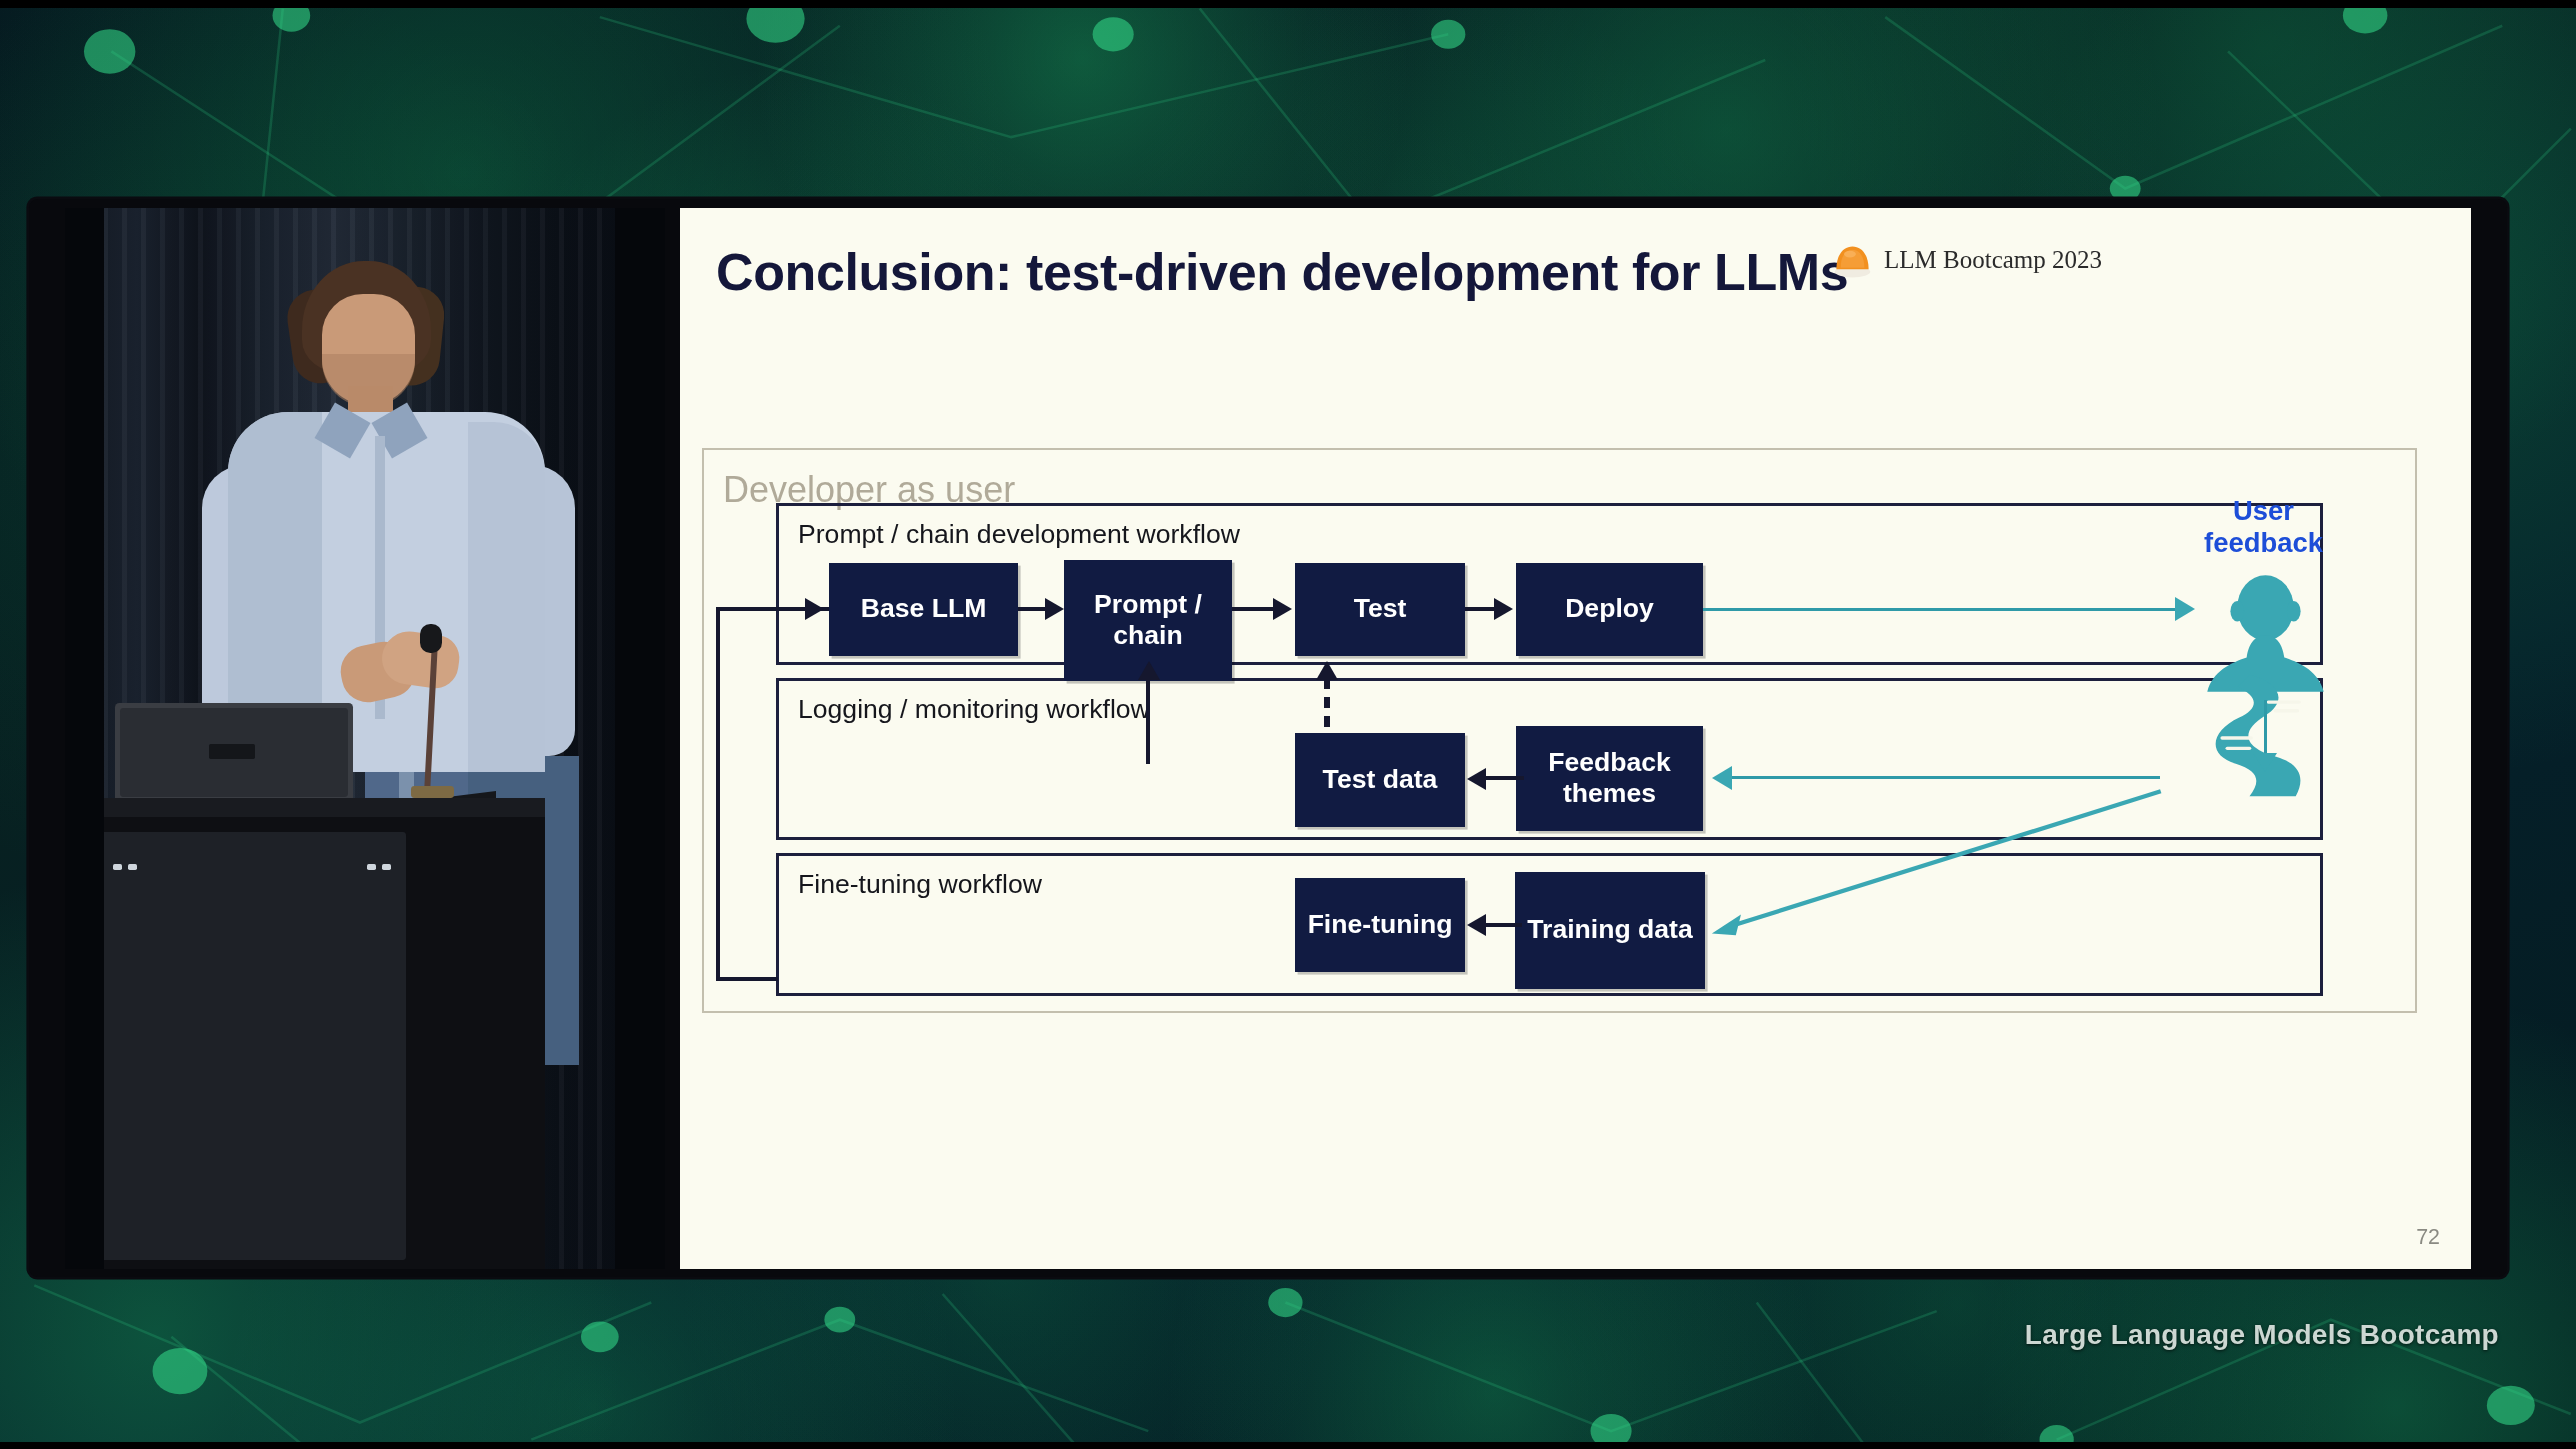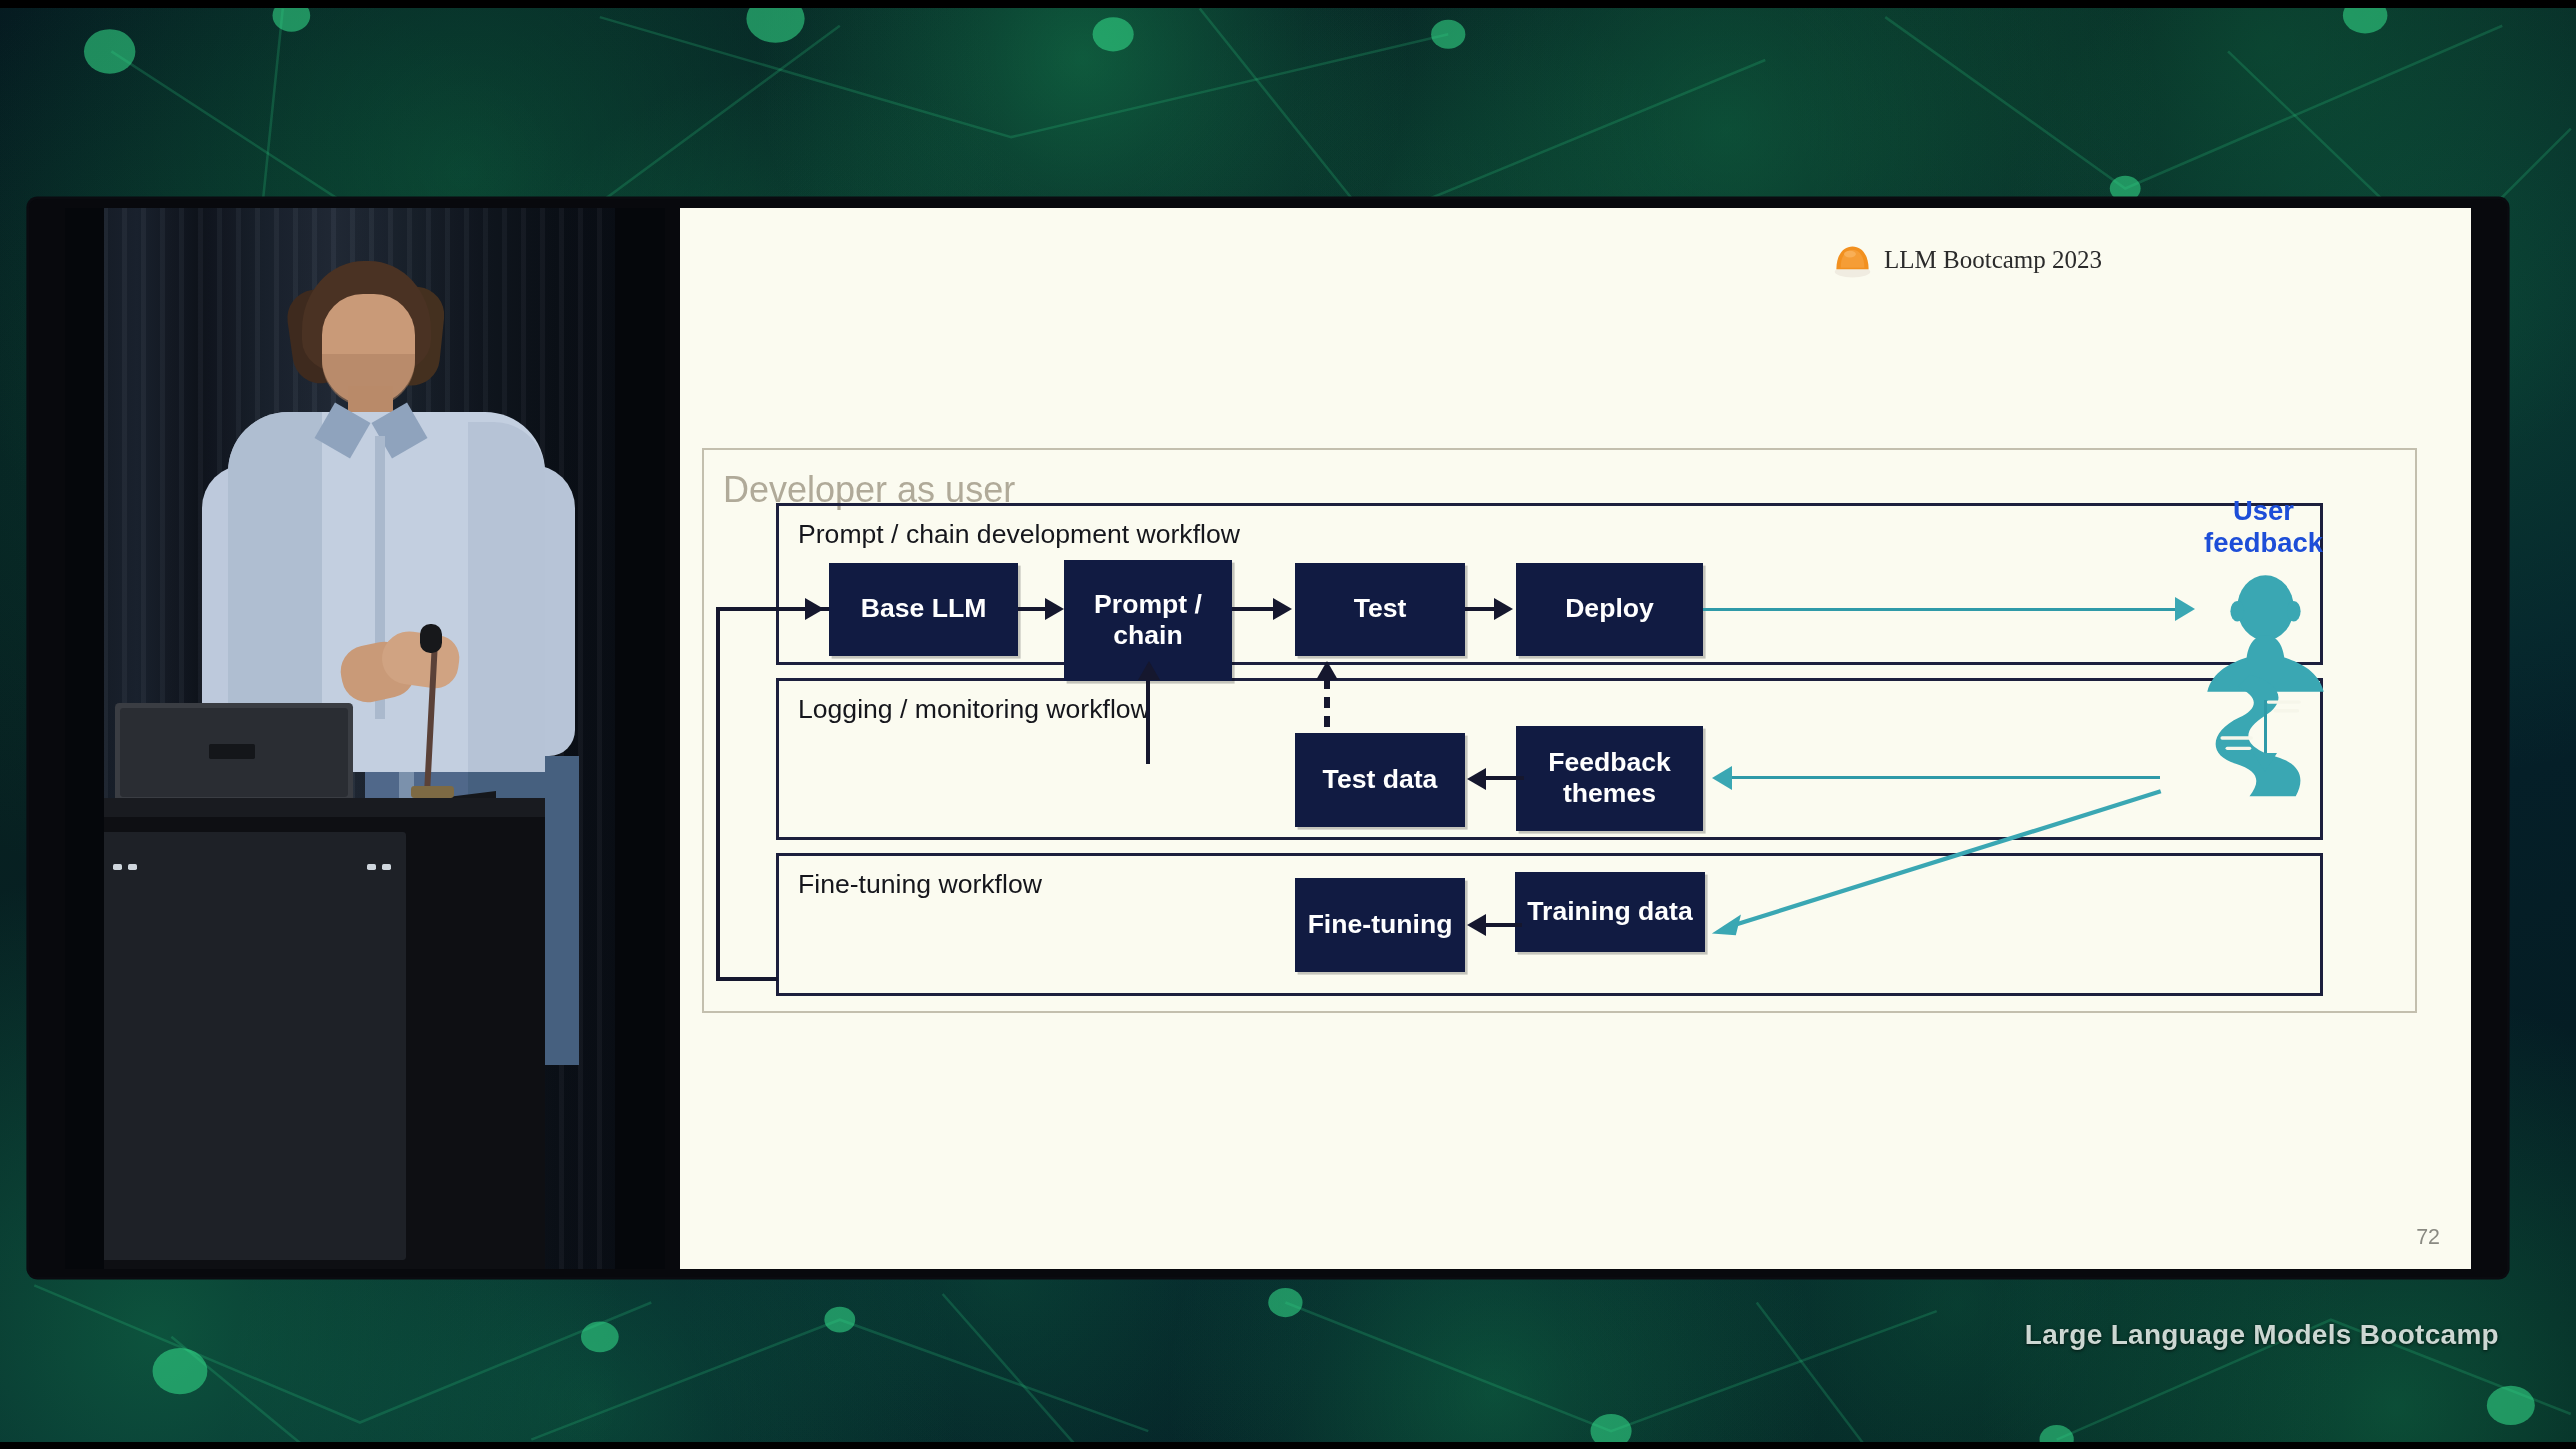--- a/index.html
+++ b/index.html
@@ -213,20 +213,21 @@
     <div id="led1"></div>
     <div id="led2"></div>
     <div id="led3"></div>
     <div id="led4"></div>
     <div id="vid-dark-l"></div>
     <div id="vid-dark-r"></div>
   </div>
 
   <div id="slide">
 
+    <div id="slide-title">Conclusion: test-driven development for LLMs</div>
 
     <div id="logo-wrap">
       <svg width="39" height="38" viewBox="0 0 46 44">
         <ellipse cx="23" cy="36" rx="21" ry="6.5" fill="#f0ece1"></ellipse>
         <path d="M4 33 C4 16 12 6 23 6 C34 6 42 16 42 33 Z" fill="#f2901f"></path>
         <path d="M9 31 C9 18 15 10 23 10 C31 10 37 18 37 31 Z" fill="#f59d36"></path>
         <ellipse cx="20" cy="15" rx="7" ry="4" fill="#f9b35c" opacity=".85"></ellipse>
       </svg>
       <span id="logo-text">LLM Bootcamp 2023</span>
     </div>
@@ -284,21 +285,21 @@
       <div class="node" style="left:812px;top:276px;width:187px;height:105px;flex-direction:column;">
         <span>Feedback</span>
         <span>themes</span>
       </div>
       <div class="ln" style="left:782px;top:326px;width:38px;height:4.3px;"></div>
       <div class="tri tri-l" style="left:763px;top:318px;"></div>
 
       <div class="node" style="left:591px;top:428px;width:170px;height:94px;">
         <span>Fine-tuning</span>
       </div>
-      <div class="node" style="left:811px;top:422px;width:190px;height:80px;">
+      <div class="node" style="left:811px;top:422px;width:190px;height:117px;">
         <span>Training data</span>
       </div>
       <div class="ln" style="left:782px;top:473px;width:36px;height:4.3px;"></div>
       <div class="tri tri-l" style="left:763px;top:464px;"></div>
 
       <div id="uf-label">
         <span>User</span><br>
         <span>feedback</span>
       </div>
 

